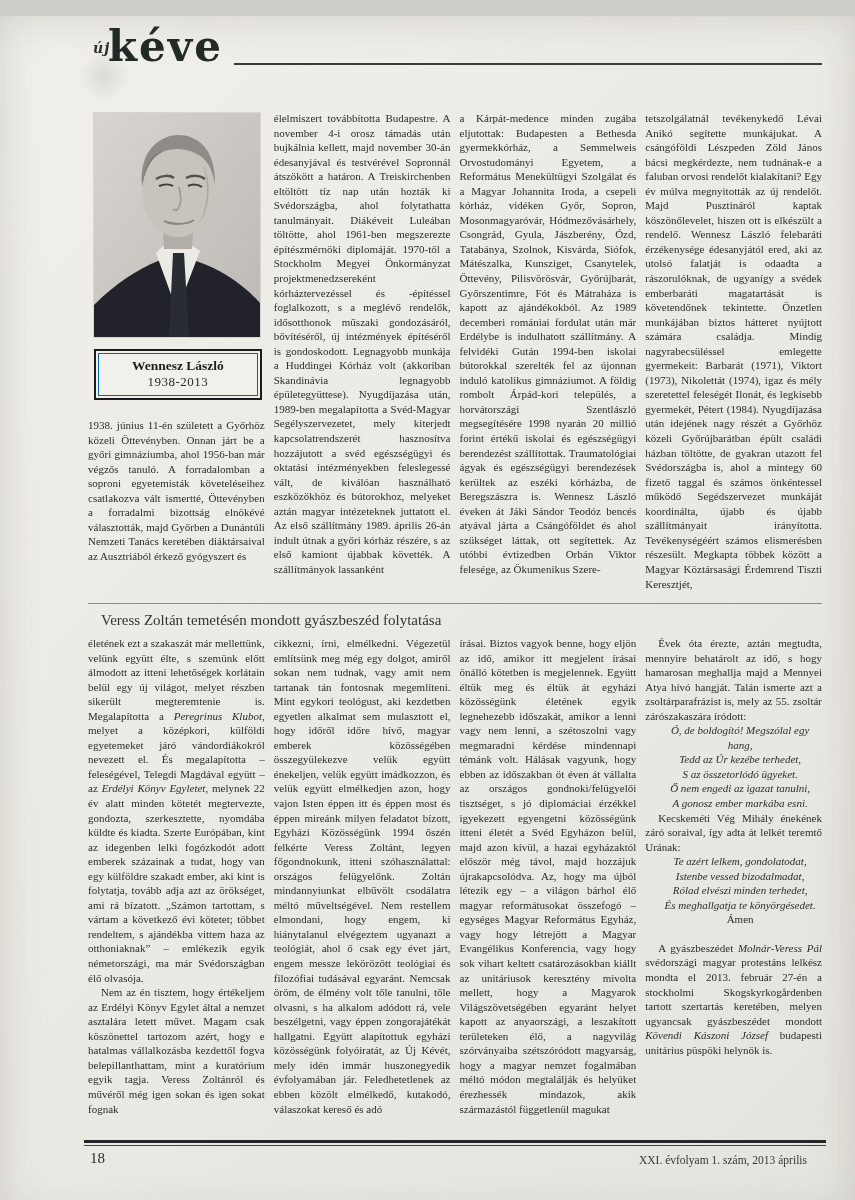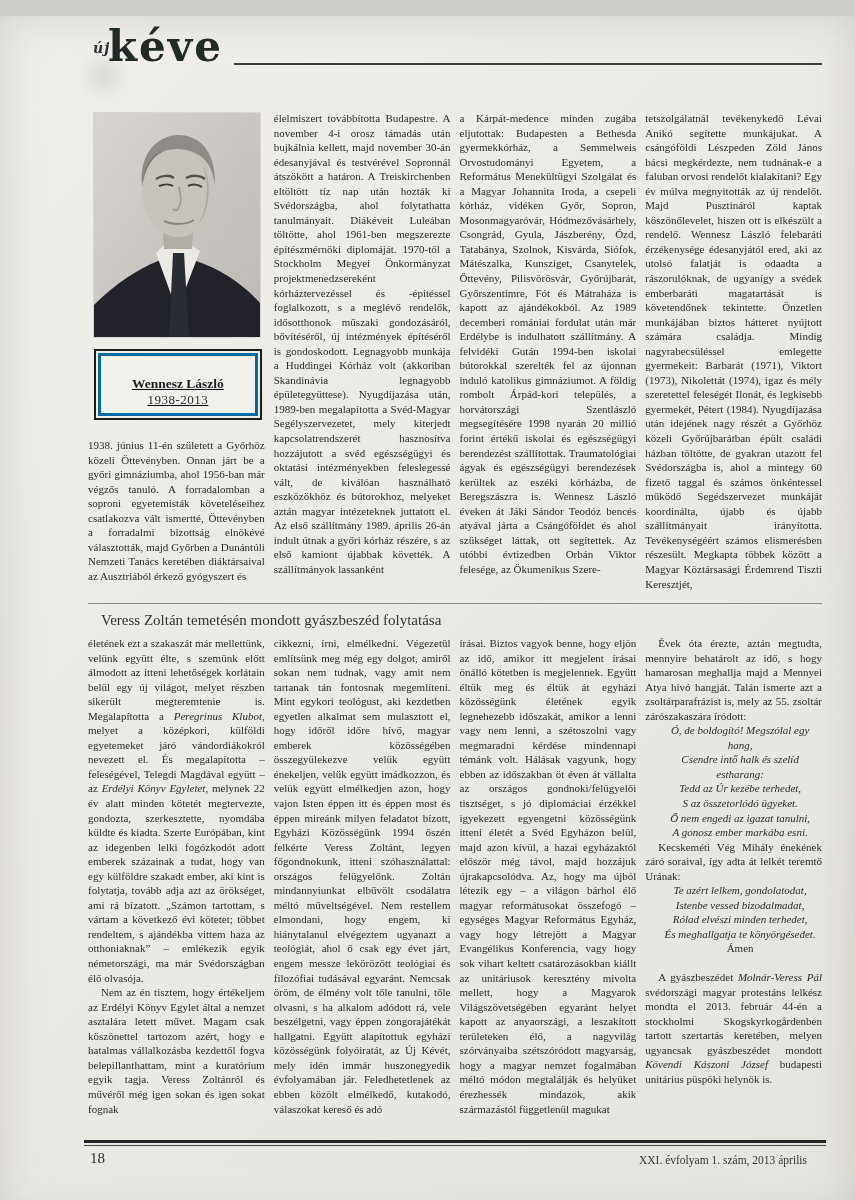--- a/index.html
+++ b/index.html
@@ -51,21 +51,21 @@
 
   
   .photo {
     width:166px; height:224px; margin:2px 0 0 6px; display:block;
     box-shadow:0 0 0 1px #d8d5d0;
   }
   .caption-outer {
     margin:12px 3px 0 6px; border:2px solid #1b1b1b; padding:2px;
     background:#f1f0eb;
   }
-  .caption-inner { border:3px solid #0369a1; padding:20px 2px 5px;text-decoration:underline; }
+  .caption-inner { border:1px solid #0369a1; padding:4px 2px 5px; }
   .caption-name  { font-weight:bold; font-size:13.5px; text-align:center; color:#1d1d1d; }
   .caption-years { font-size:13px; text-align:center; letter-spacing:.5px; color:#2a2a2a; }
   .col1-text { margin-top:18px; }
 
   
   .section-rule  { position:absolute; top:587px; left:88px; width:734px; border-top:1px solid #8d8b87; }
   .section-title { position:absolute; top:596px; left:101px; font-size:15px; color:#37352f; }
 
   
   .footer-rule {
@@ -144,32 +144,31 @@
       </div>
     <div class="col">
         <p class="para"><span>cikkezni, írni, elmélkedni. Végezetül említsünk meg még egy dolgot, amiről sokan nem tudnak, vagy amit nem tartanak tán fontosnak megemlíteni. Mint egykori teológust, aki kezdetben egyetlen alkalmat sem mulasztott el, hogy időről időre hívő, magyar emberek közösségében összegyülekezve velük együtt énekeljen, velük együtt imádkozzon, és velük együtt elmélkedjen azon, hogy vajon Isten éppen itt és éppen most és éppen mireánk milyen feladatot bízott, Egyházi Közösségünk 1994 őszén felkérte Veress Zoltánt, legyen főgondnokunk, itteni szóhasználattal: országos felügyelőnk. Zoltán mindannyiunkat elbűvölt csodálatra méltó műveltségével. Nem restellem elmondani, hogy engem, ki hiánytalanul elvégeztem ugyanazt a teológiát, ahol ő csak egy évet járt, engem messze lekörözött teológiai és filozófiai tudásával egyaránt. Nemcsak öröm, de élmény volt tőle tanulni, tőle olvasni, s ha alkalom adódott rá, vele beszélgetni, vagy éppen zongorajátékát hallgatni. Együtt alapítottuk egyházi közösségünk folyóiratát, az Új Kévét, mely idén immár huszonegyedik évfolyamában jár. Feledhetetlenek az ebben közölt elmélkedő, kutakodó, válaszokat kereső és adó</span></p>
       </div>
     <div class="col">
         <p class="para"><span>írásai. Biztos vagyok benne, hogy eljön az idő, amikor itt megjelent írásai önálló kötetben is megjelennek. Együtt éltük meg és éltük át egyházi közösségünk életének egyik legnehezebb időszakát, amikor a lenni vagy nem lenni, a szétoszolni vagy megmaradni kérdése mindennapi témánk volt. Hálásak vagyunk, hogy ebben az időszakban öt éven át vállalta az országos gondnoki/felügyelői tisztséget, s jó diplomáciai érzékkel igyekezett egyengetni közösségünk itteni életét a Svéd Egyházon belül, majd azon kívül, a hazai egyházaktól először még távol, majd hozzájuk újrakapcsolódva. Az, hogy ma újból létezik egy – a világon bárhol élő magyar reformátusokat összefogó – egységes Magyar Református Egyház, vagy hogy létrejött a Magyar Evangélikus Konferencia, vagy hogy sok vihart keltett csatározásokban kiállt az unitáriusok keresztény mivolta mellett, hogy a Magyarok Világszövetségében egyaránt helyet kapott az anyaországi, a leszakított területeken élő, a nagyvilág szórványaiba szétszóródott magyarság, hogy a magyar nemzet fogalmában méltó módon megtalálják és helyüket érezhessék mindazok, akik származástól függetlenül magukat</span></p>
       </div>
     <div class="col">
         <p class="para indent"><span>Évek óta érezte, aztán megtudta, mennyire behatárolt az idő, s hogy hamarosan meghallja majd a Mennyei Atya hívó hangját. Talán ismerte azt a zsoltárparafrázist is, mely az 55. zsoltár zárószakaszára íródott:</span></p>
         <p class="para verse"><span>Ó, de boldogító! Megszólal egy hang,</span></p>
-        <p class="para verse"><span>Csendre intő halk és szelíd estharang:</span></p>
         <p class="para verse"><span>Tedd az Úr kezébe terhedet,</span></p>
         <p class="para verse"><span>S az összetorlódó ügyeket.</span></p>
         <p class="para verse"><span>Ő nem engedi az igazat tanulni,</span></p>
         <p class="para verse"><span>A gonosz ember markába esni.</span></p>
         <p class="para indent"><span>Kecskeméti Vég Mihály énekének záró soraival, így adta át lelkét teremtő Urának:</span></p>
         <p class="para verse"><span>Te azért lelkem, gondolatodat,</span></p>
         <p class="para verse"><span>Istenbe vessed bizodalmadat,</span></p>
         <p class="para verse"><span>Rólad elvészi minden terhedet,</span></p>
         <p class="para verse"><span>És meghallgatja te könyörgésedet.</span></p>
         <p class="para verse roman"><span>Ámen</span></p>
-        <p class="para indent gap"><span>A gyászbeszédet </span><span class="it">Molnár-Veress Pál</span><span> svédországi magyar protestáns lelkész mondta el 2013. február 44-én a stockholmi Skogskyrkogårdenben tartott szertartás keretében, melyen ugyancsak gyászbeszédet mondott </span><span class="it">Kövendi Kászoni József</span><span> budapesti unitárius püspöki helynök is.</span></p>
+        <p class="para indent gap"><span>A gyászbeszédet </span><span class="it">Molnár-Veress Pál</span><span> svédországi magyar protestáns lelkész mondta el 2013. február 27-én a stockholmi Skogskyrkogårdenben tartott szertartás keretében, melyen ugyancsak gyászbeszédet mondott </span><span class="it">Kövendi Kászoni József</span><span> budapesti unitárius püspöki helynök is.</span></p>
       </div>
   </div>
 
   <div class="footer-rule"></div>
   <div class="page-number">18</div>
   <div class="issue-info">XXI. évfolyam 1. szám, 2013 április</div>
 
 </div>
 
 </body></html>

